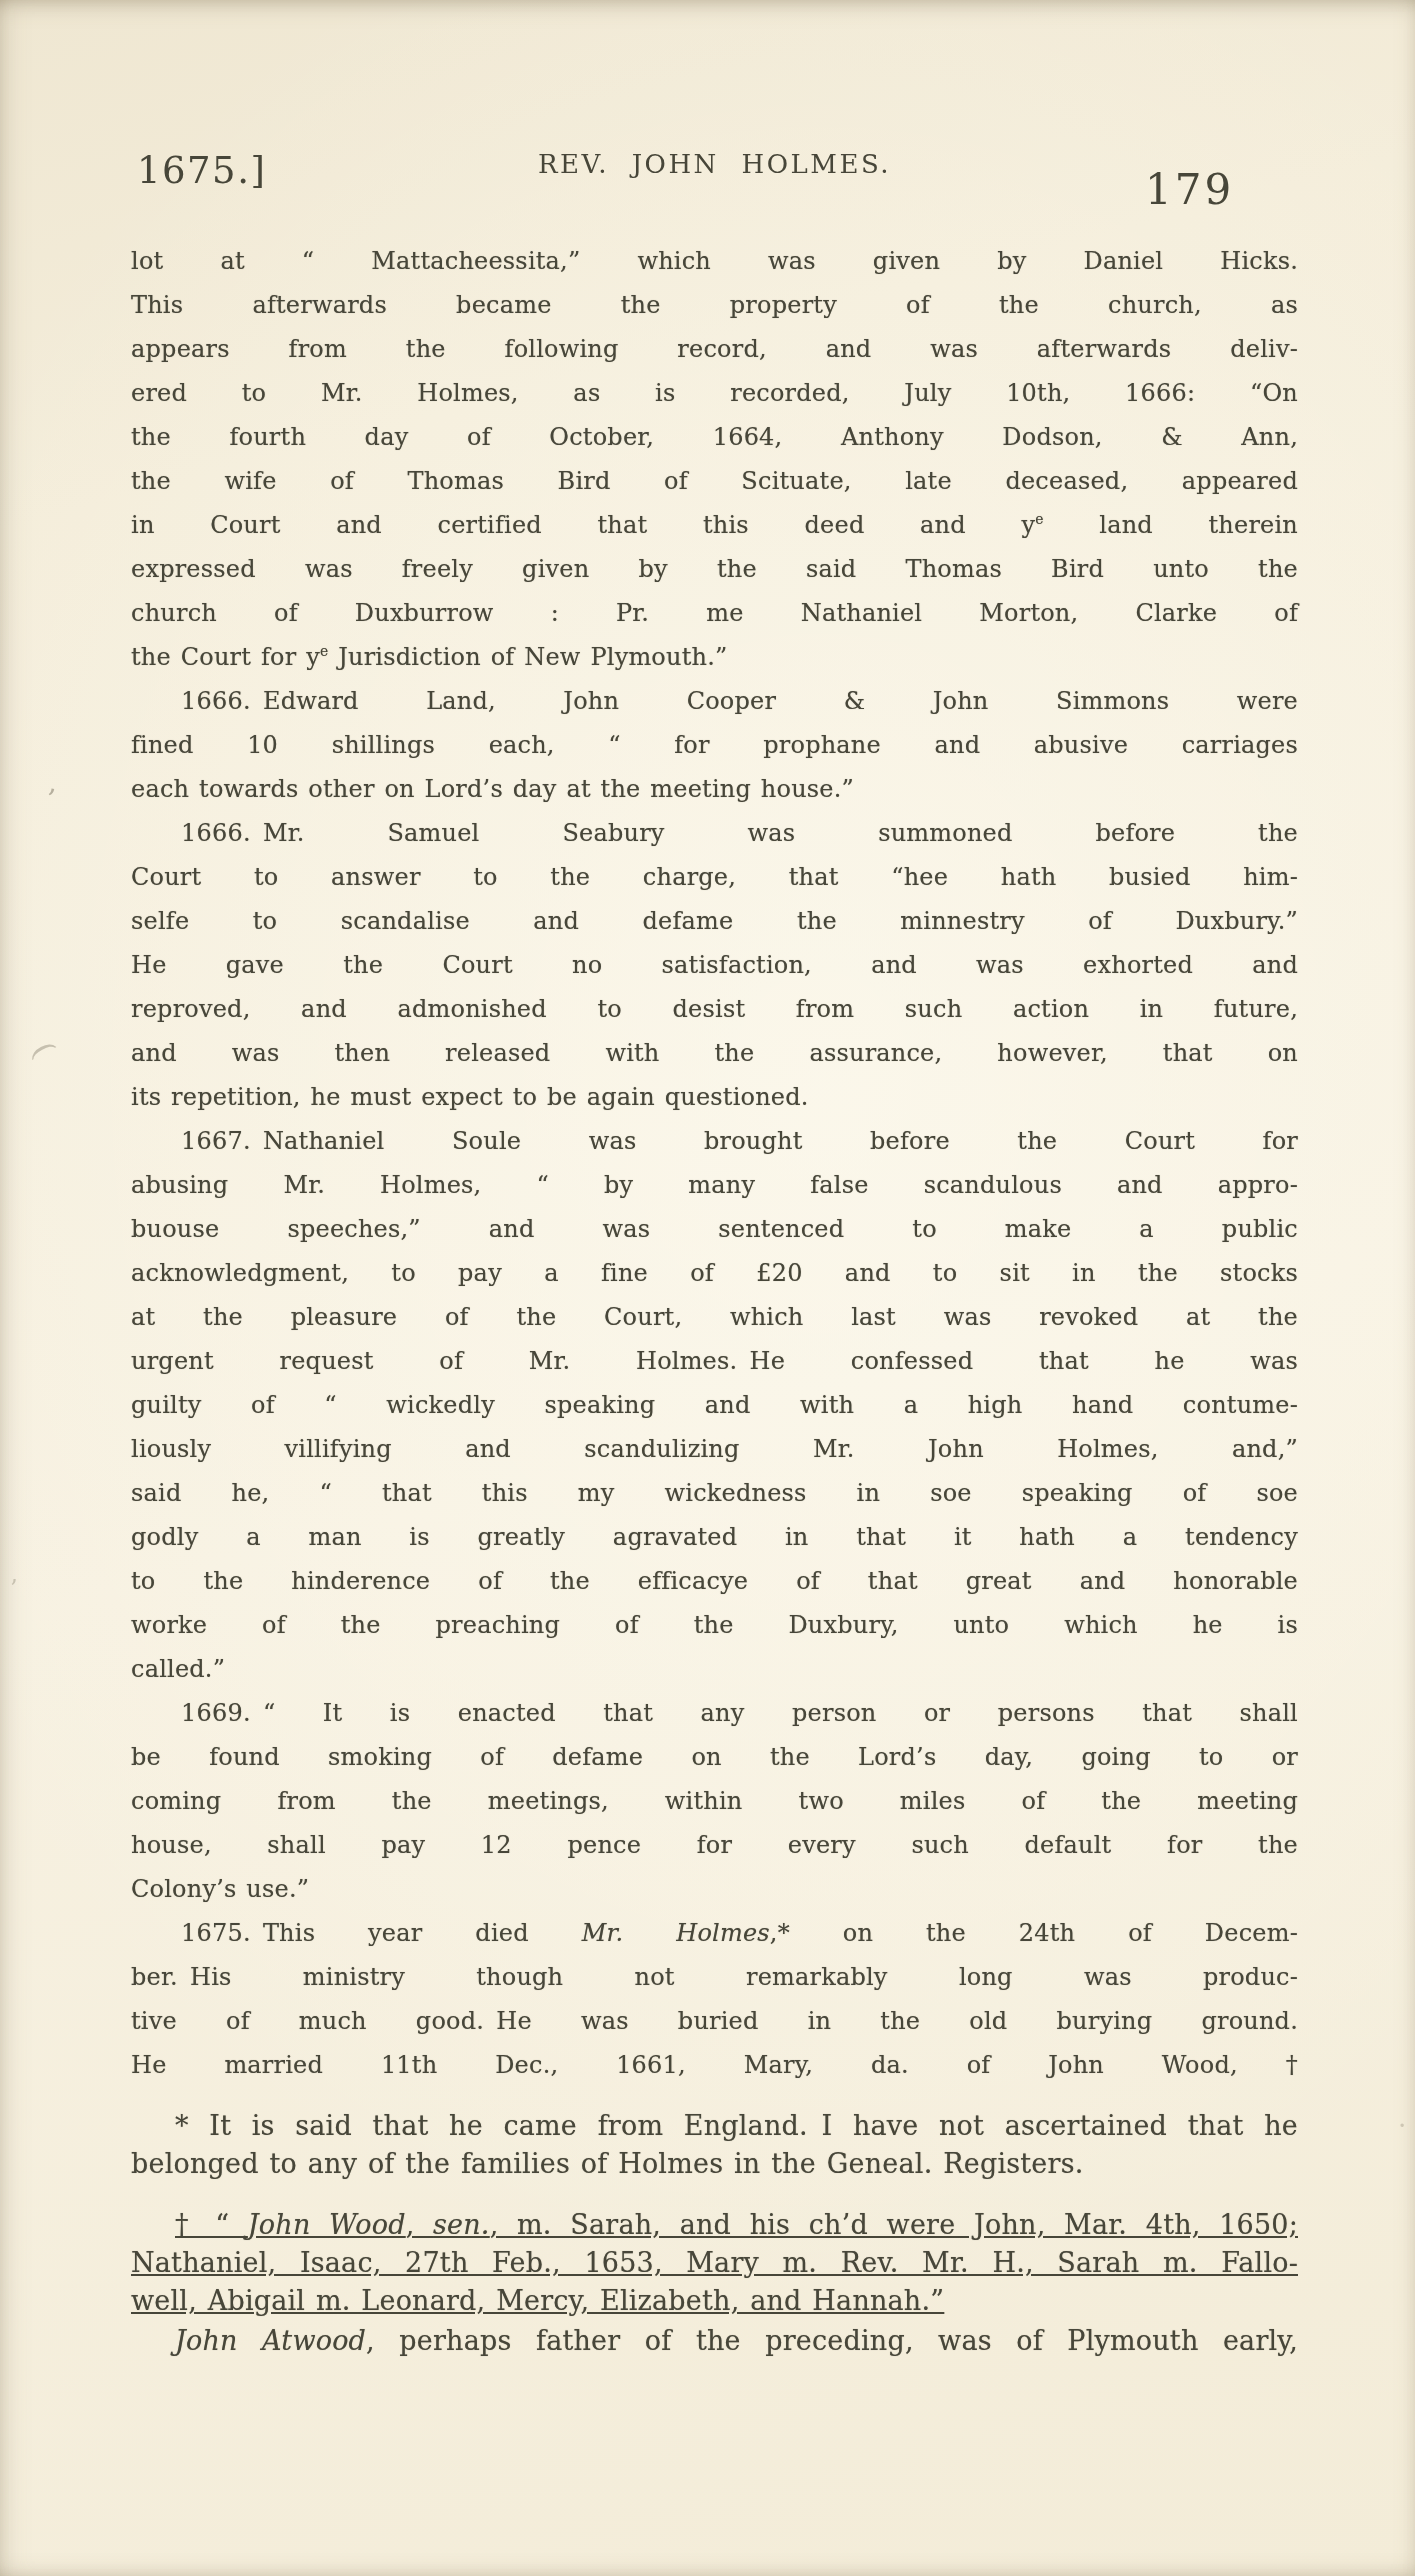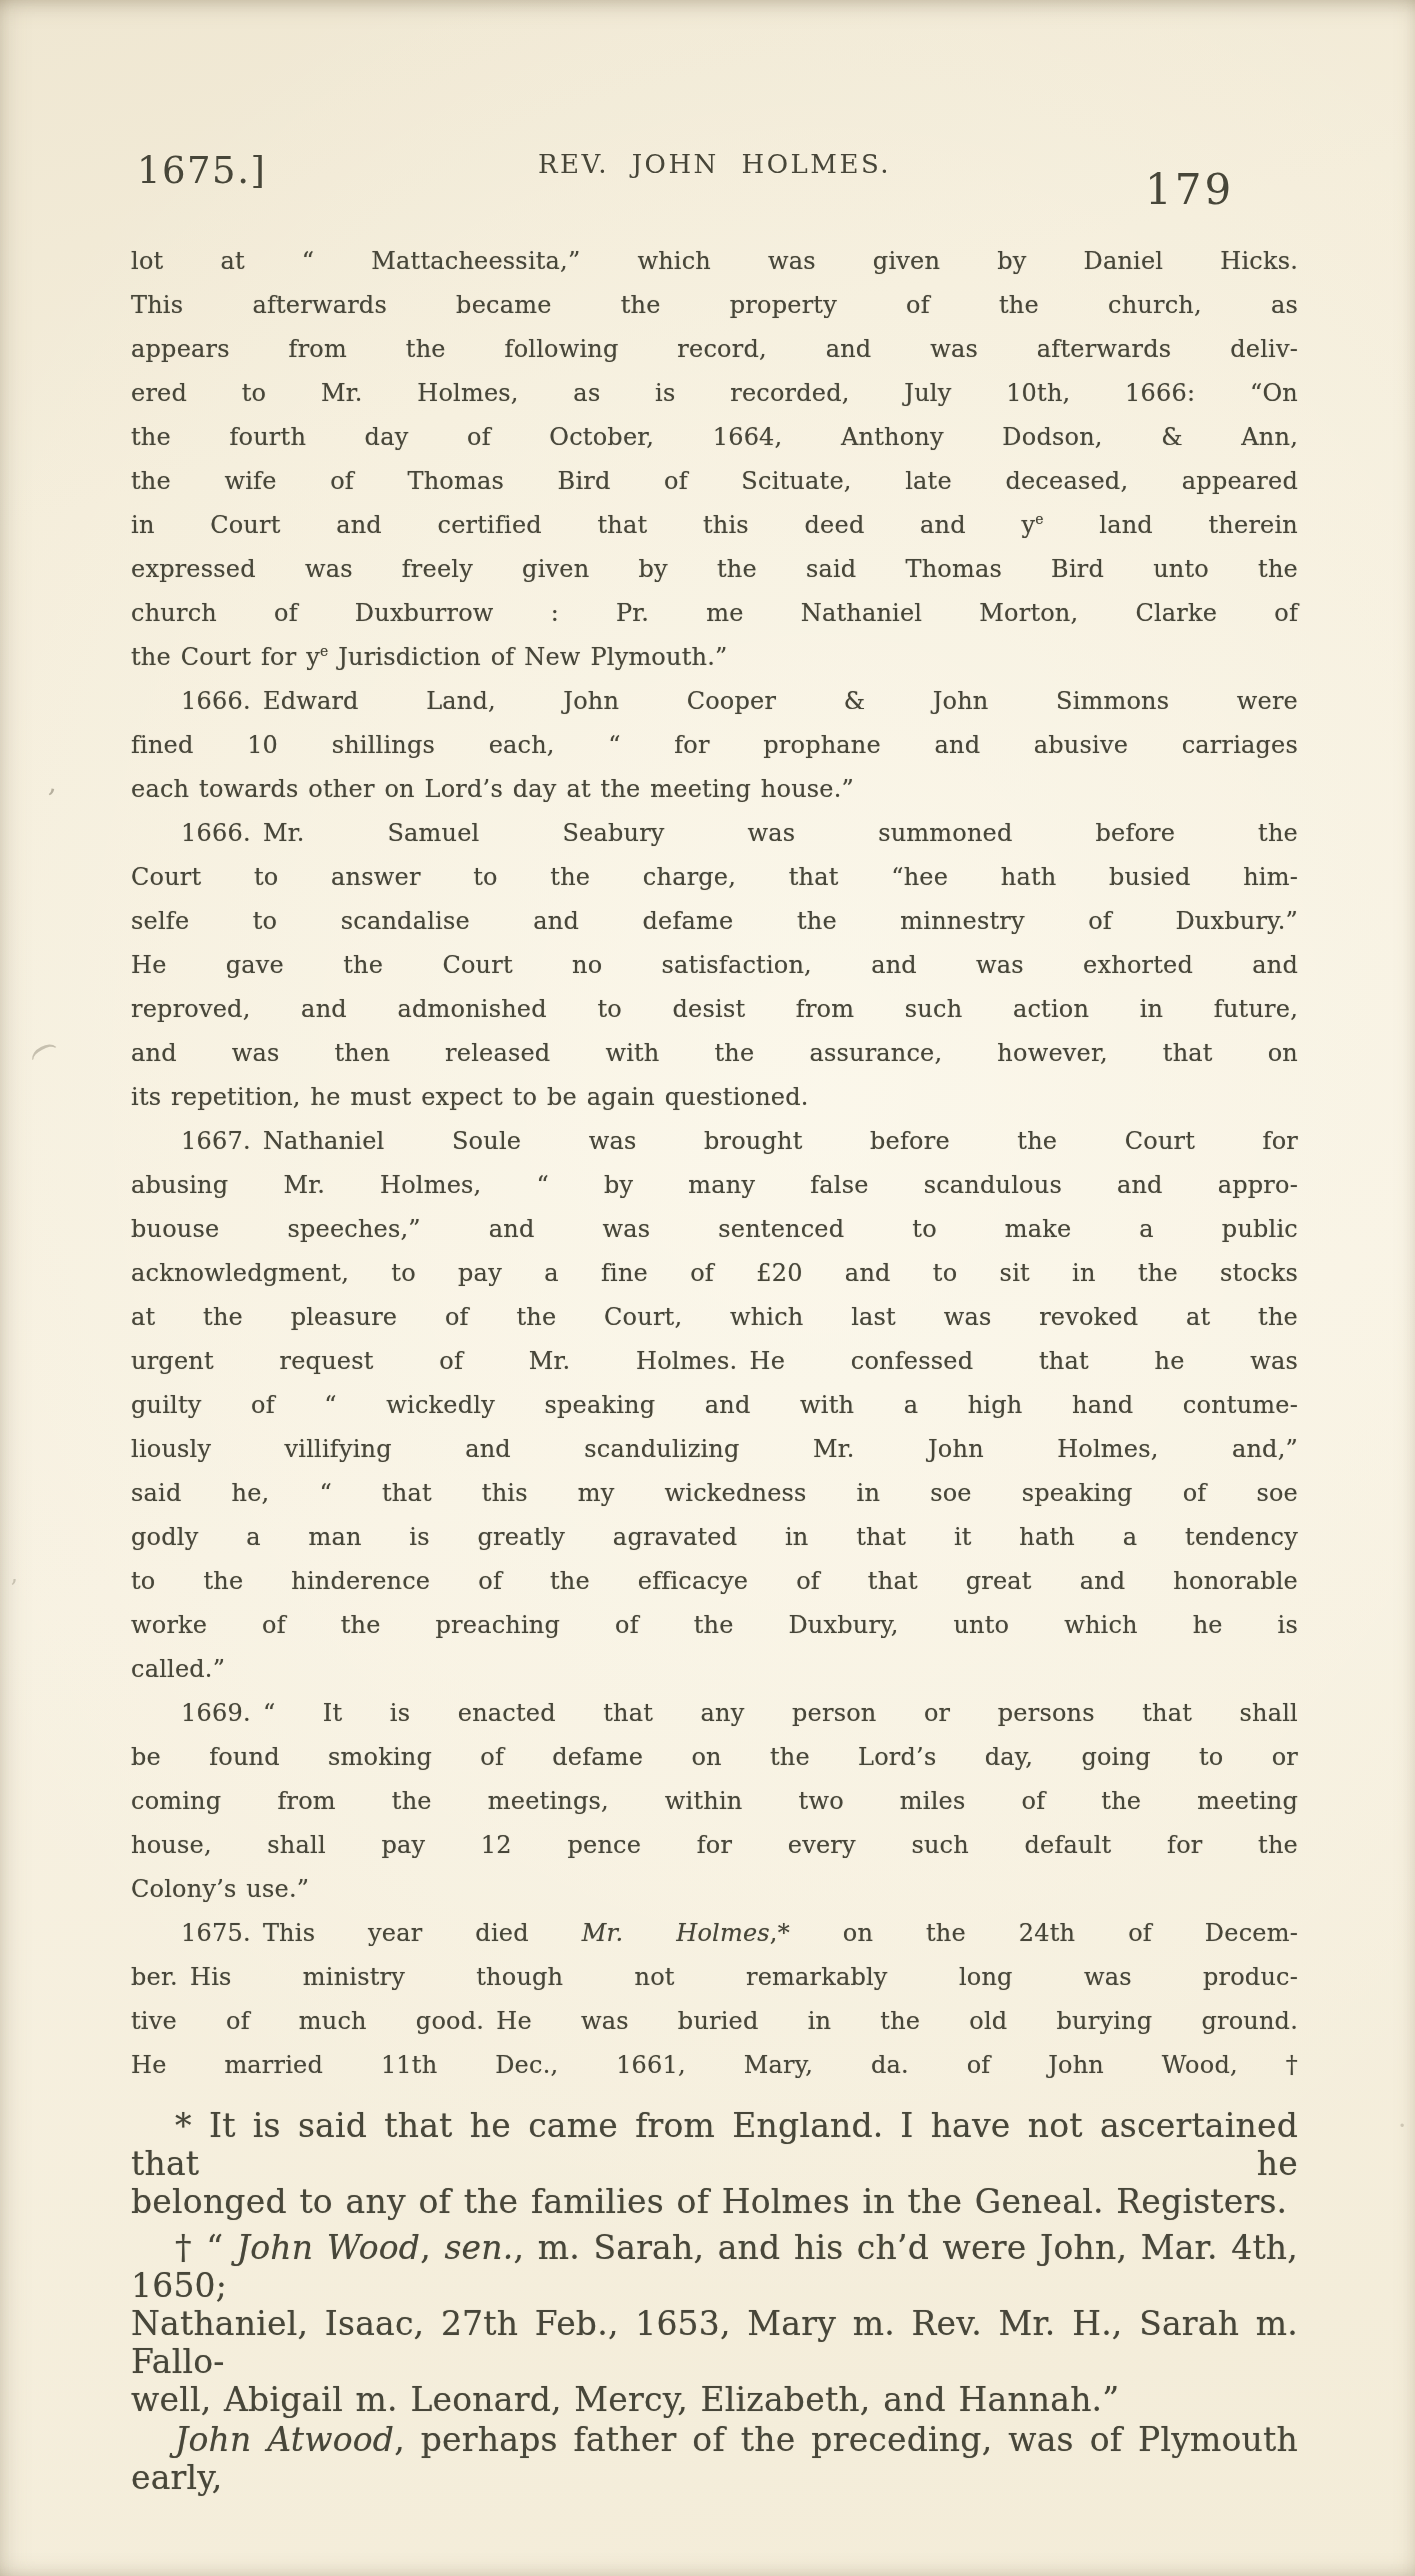--- a/index.html
+++ b/index.html
@@ -26,21 +26,21 @@
   .h-right{left:1145px;top:165px;font-size:42px;letter-spacing:3px;}
   .content{position:absolute;left:131px;top:239px;width:1167px;}
   .tline{
     font-size:24px;line-height:44px;letter-spacing:0.2px;word-spacing:2px;
     text-align:justify;text-align-last:justify;
     text-shadow:0 0 0.8px rgba(71,70,57,.5);
   }
   .tline.lastline{text-align-last:left;}
   .tline.indent{text-indent:50px;}
   #footnotes{margin-top:20px;}
-  .fn .tline{font-size:33px;line-height:38px;}
+  .fn .tline{font-size:27px;line-height:38px;}
   .fn .tline.indent{text-indent:44px;}
   sup{font-size:.58em;line-height:0;}
   i{font-style:italic;}
   .mark{position:absolute;color:#8d8674;pointer-events:none;}
 </style>
 </head>
 <body>
 
 <div class="page">
   <div class="running-head">
@@ -103,21 +103,21 @@
           <div class="tline">ber. His ministry though not remarkably long was produc-</div>
           <div class="tline">tive of much good. He was buried in the old burying ground.</div>
           <div class="tline">He married 11th Dec., 1661, Mary, da. of John Wood,†</div>
         </div>
       </div>
     <div id="footnotes">
         <div class="para fn">
           <div class="tline indent">* It is said that he came from England. I have not ascertained that he</div>
           <div class="tline lastline">belonged to any of the families of Holmes in the Geneal. Registers.</div>
         </div>
-        <div class="para fn" style="margin-top: 8px;">
+        <div class="para fn" style="margin-top: 23px; text-decoration: underline;">
           <div class="tline indent">† “ <i>John Wood</i>, <i>sen.</i>, m. Sarah, and his ch’d were John, Mar. 4th, 1650;</div>
           <div class="tline">Nathaniel, Isaac, 27th Feb., 1653, Mary m. Rev. Mr. H., Sarah m. Fallo-</div>
           <div class="tline lastline">well, Abigail m. Leonard, Mercy, Elizabeth, and Hannah.”</div>
         </div>
         <div class="para fn" style="margin-top: 2px;">
           <div class="tline indent"><i>John Atwood</i>, perhaps father of the preceding, was of Plymouth early,</div>
         </div>
       </div>
   </div>
   <div id="marks">

